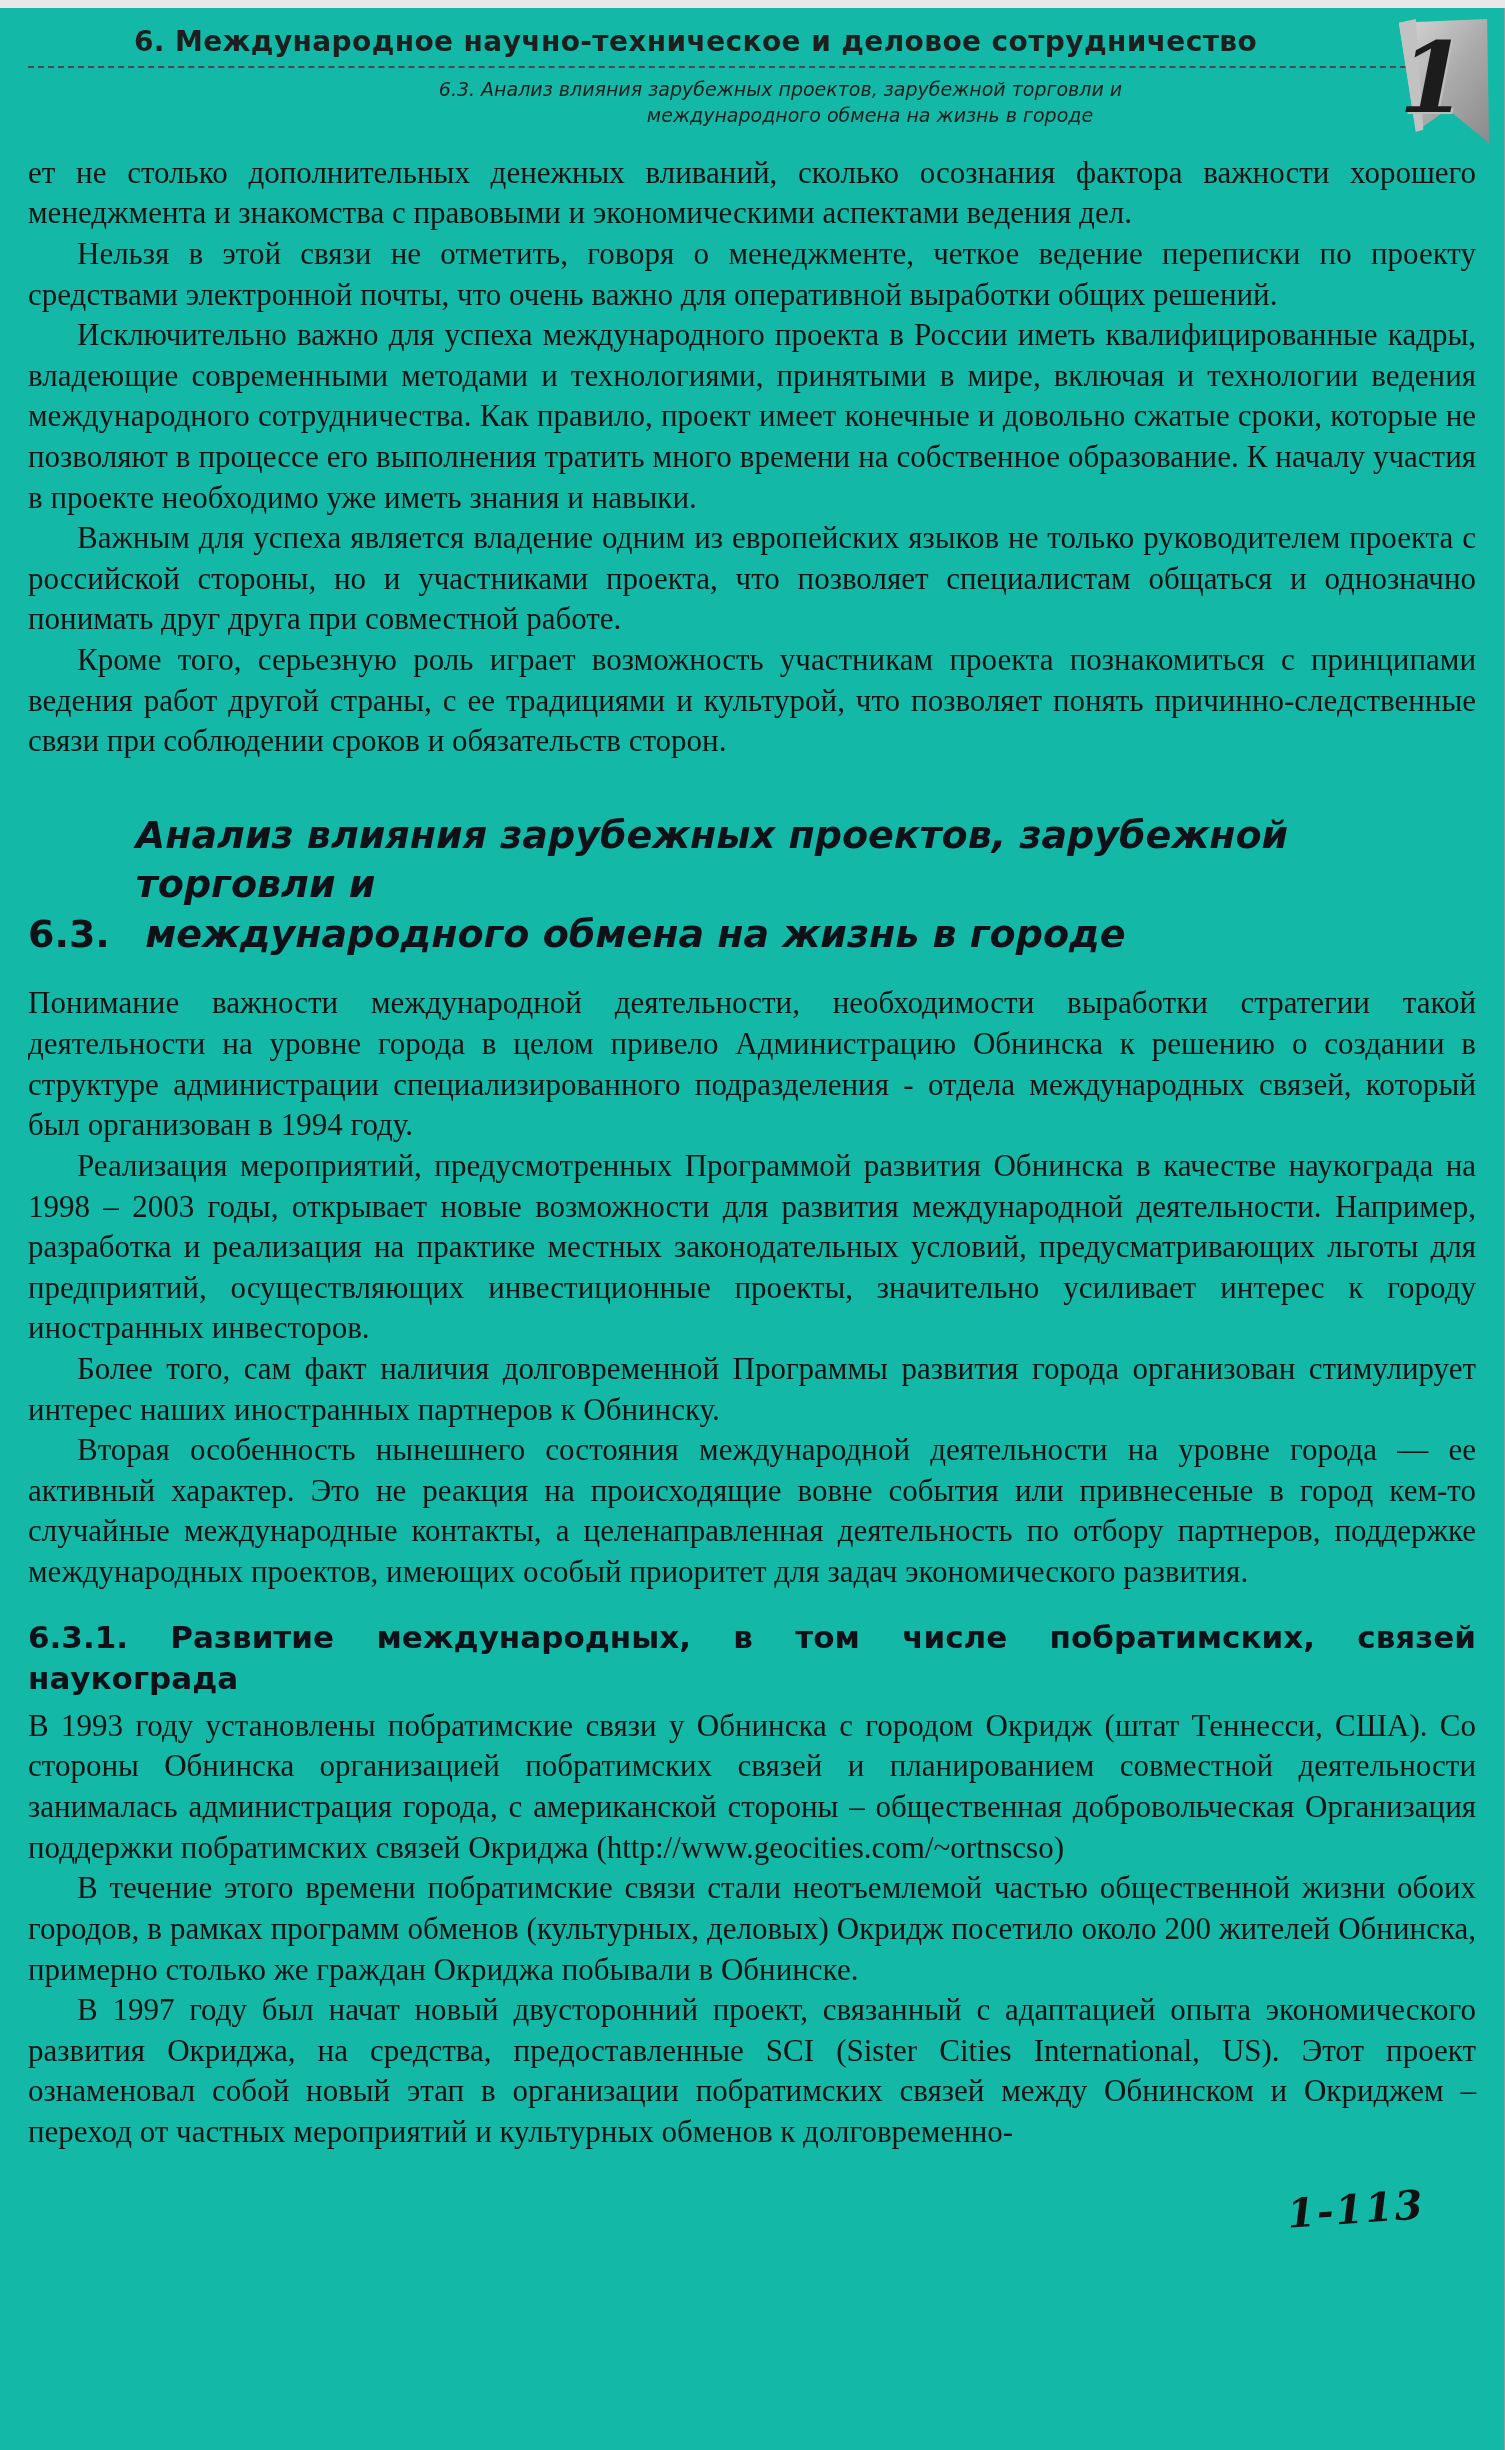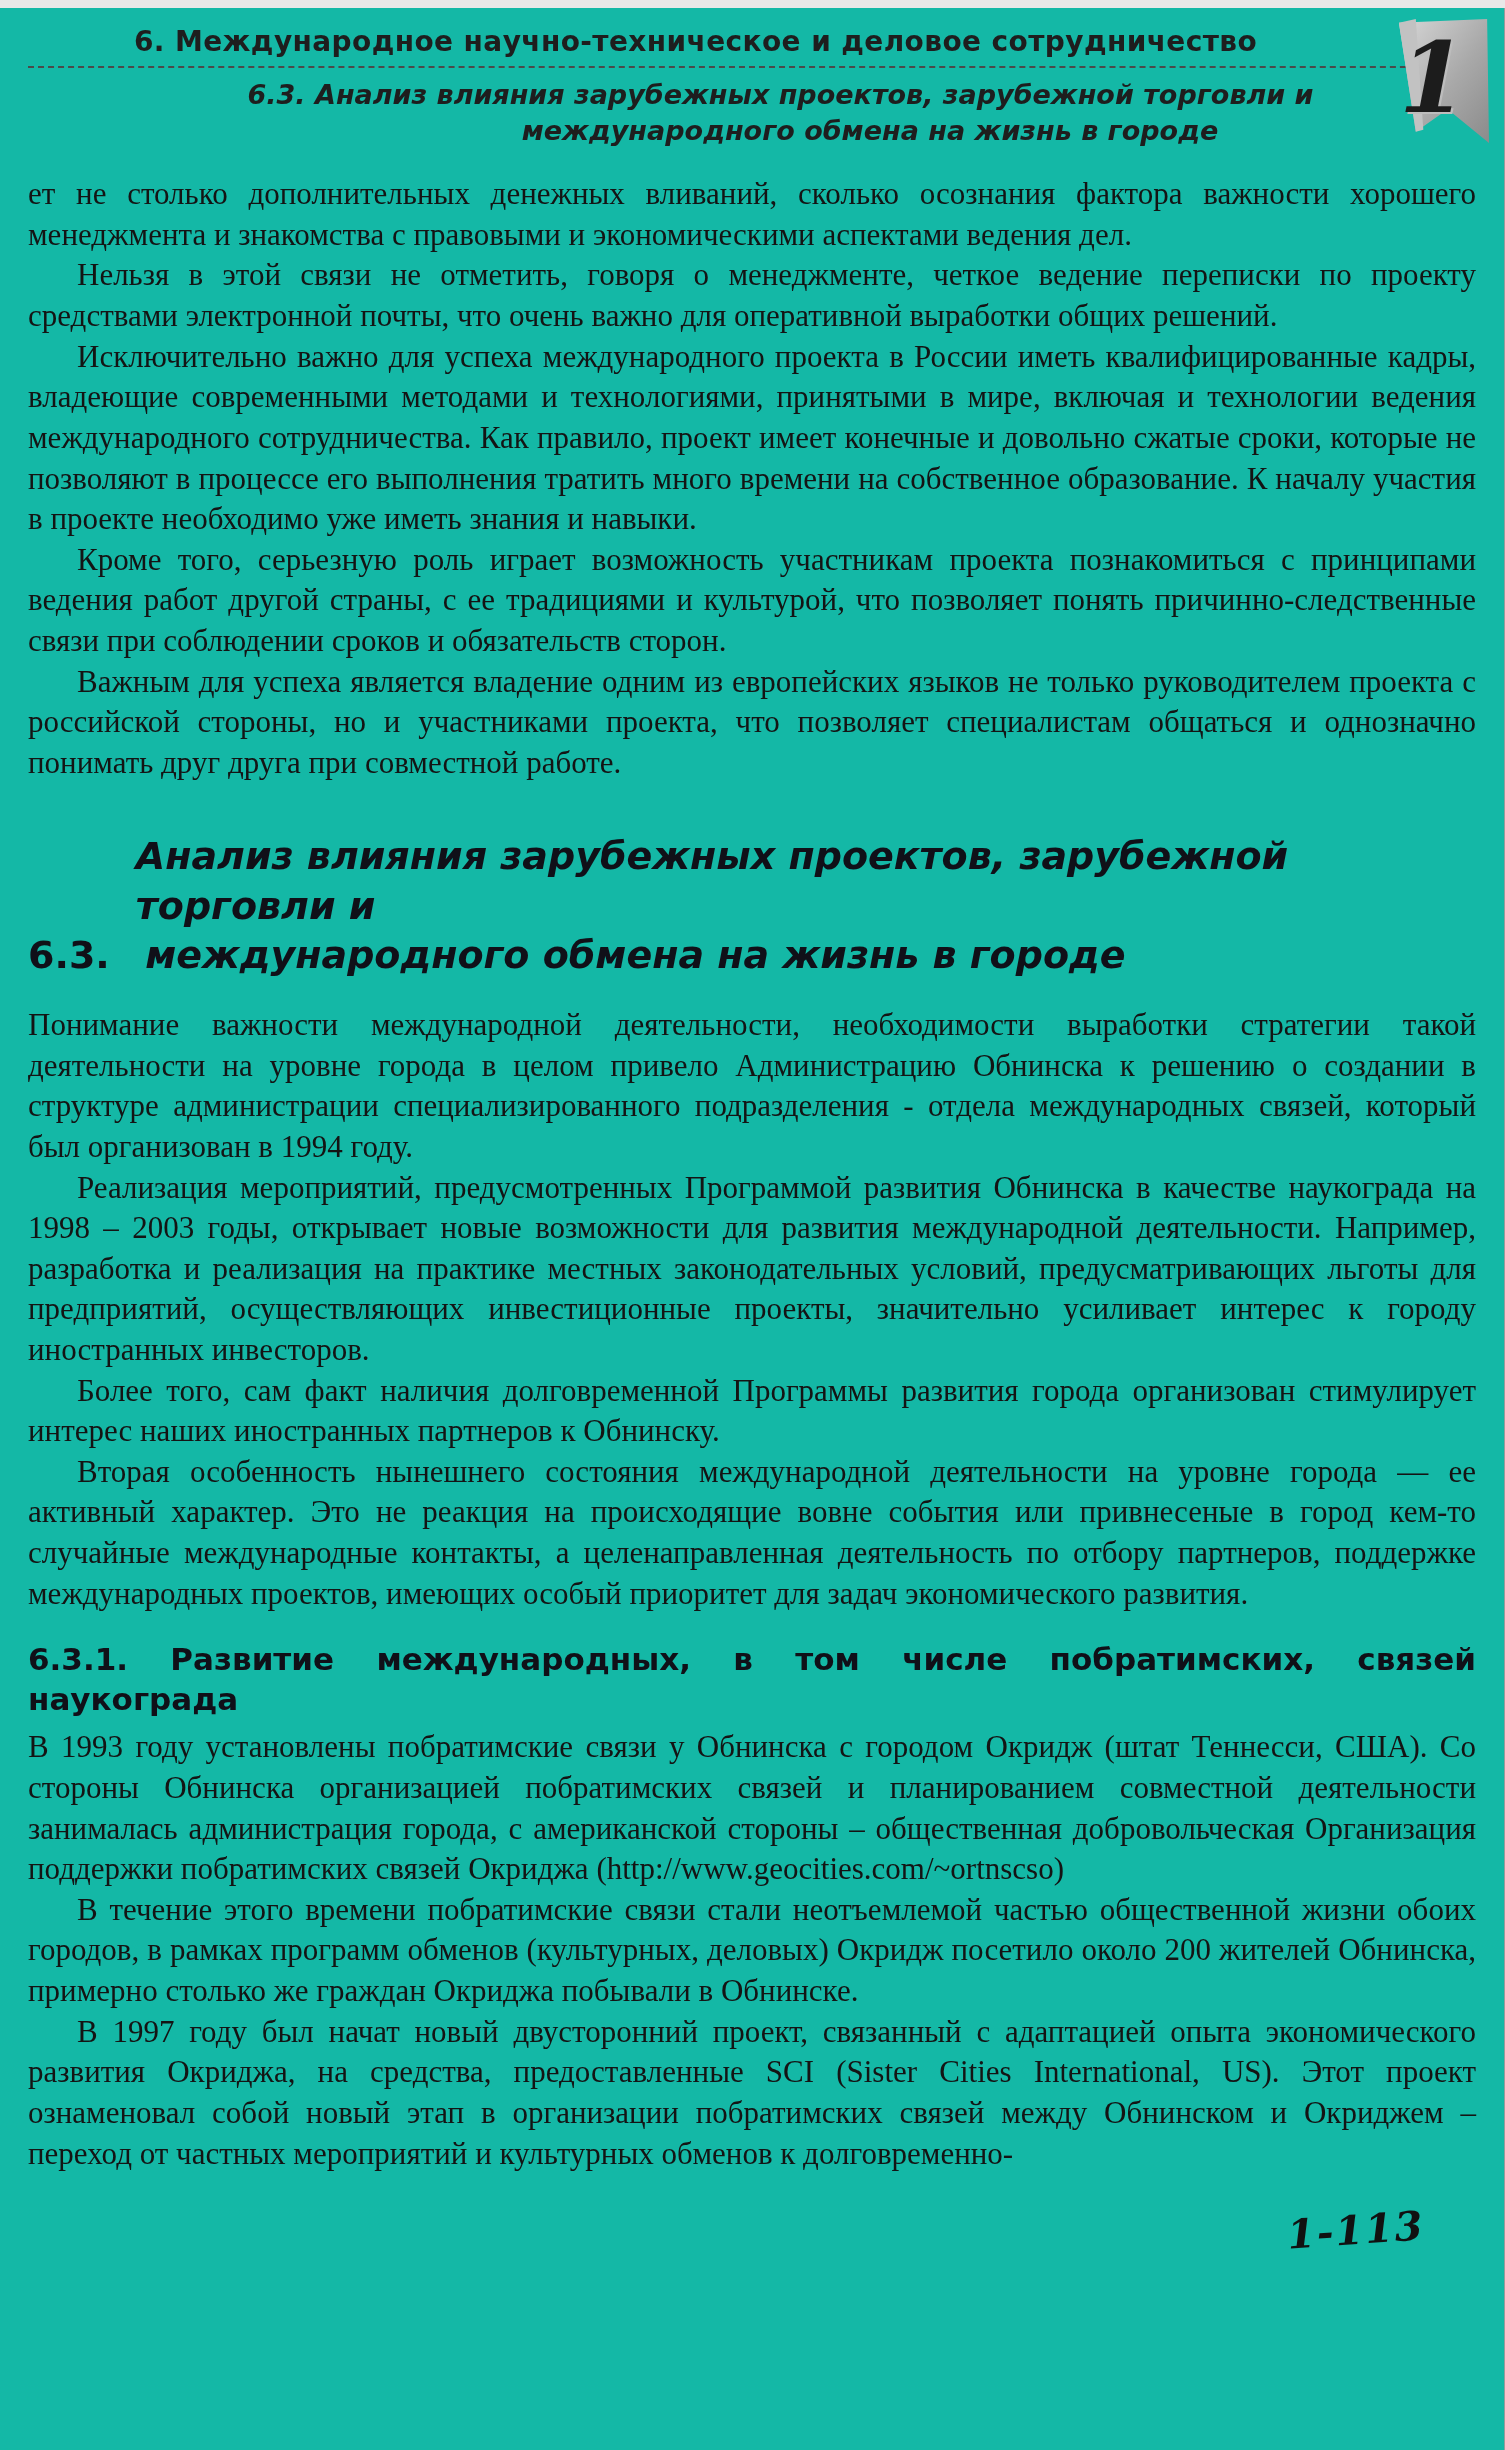--- a/index.html
+++ b/index.html
@@ -35,22 +35,22 @@
   }
   .dashed-rule {
     border: none;
     border-top: 2.8px dashed #4a4a4a;
     margin: 7.5px 0 9.4px 0;
     height: 0;
   }
   .running-title {
     font-family: "DejaVu Sans", sans-serif;
     font-style: italic;
-    font-weight: 700;
-    font-size: 27px;
+    font-weight: 400;
+    font-size: 19px;
     color: #1e1e1e;
     text-align: center;
     line-height: 1.35;
     padding-left: 151px;
     padding-right: 94px;
   }
   .running-title .rt-line2 { padding-left: 179px; }
 
   
   .corner-flag {
@@ -160,22 +160,22 @@
       </svg>
       <span class="flag-num">1</span>
     </div>
   </div>
 
   <div class="body-text">
 
     <p class="noindent">ет не столько дополнительных денежных вливаний, сколько осознания фактора важности хорошего менеджмента и знакомства с правовыми и экономическими аспектами ведения дел.</p>
     <p>Нельзя в этой связи не отметить, говоря о менеджменте, четкое ведение переписки по проекту средствами электронной почты, что очень важно для оперативной выработки общих решений.</p>
     <p>Исключительно важно для успеха международного проекта в России иметь квалифицированные кадры, владеющие современными методами и технологиями, принятыми в мире, включая и технологии ведения международного сотрудничества. Как правило, проект имеет конечные и довольно сжатые сроки, которые не позволяют в процессе его выполнения тратить много времени на собственное образование. К началу участия в проекте необходимо уже иметь знания и навыки.</p>
+    <p>Важным для успеха является владение одним из европейских языков не только руководителем проекта с российской стороны, но и участниками проекта, что позволяет специалистам общаться и однозначно понимать друг друга при совместной работе.</p>
     <p>Кроме того, серьезную роль играет возможность участникам проекта познакомиться с принципами ведения работ другой страны, с ее традициями и культурой, что позволяет понять причинно-следственные связи при соблюдении сроков и обязательств сторон.</p>
-    <p>Важным для успеха является владение одним из европейских языков не только руководителем проекта с российской стороны, но и участниками проекта, что позволяет специалистам общаться и однозначно понимать друг друга при совместной работе.</p>
 
     <div class="section-heading">
       <span class="sec-num">6.3.</span>
       <span class="sec-lines">
         <div class="sec-line1">Анализ влияния зарубежных проектов, зарубежной торговли и</div>
         <div class="sec-line2">международного обмена на жизнь в городе</div>
       </span>
     </div>
 
     <p class="noindent">Понимание важности международной деятельности, необходимости выработки стратегии такой деятельности на уровне города в целом привело Администрацию Обнинска к решению о создании в структуре администрации специализированного подразделения - отдела международных связей, который был организован в 1994 году.</p>

